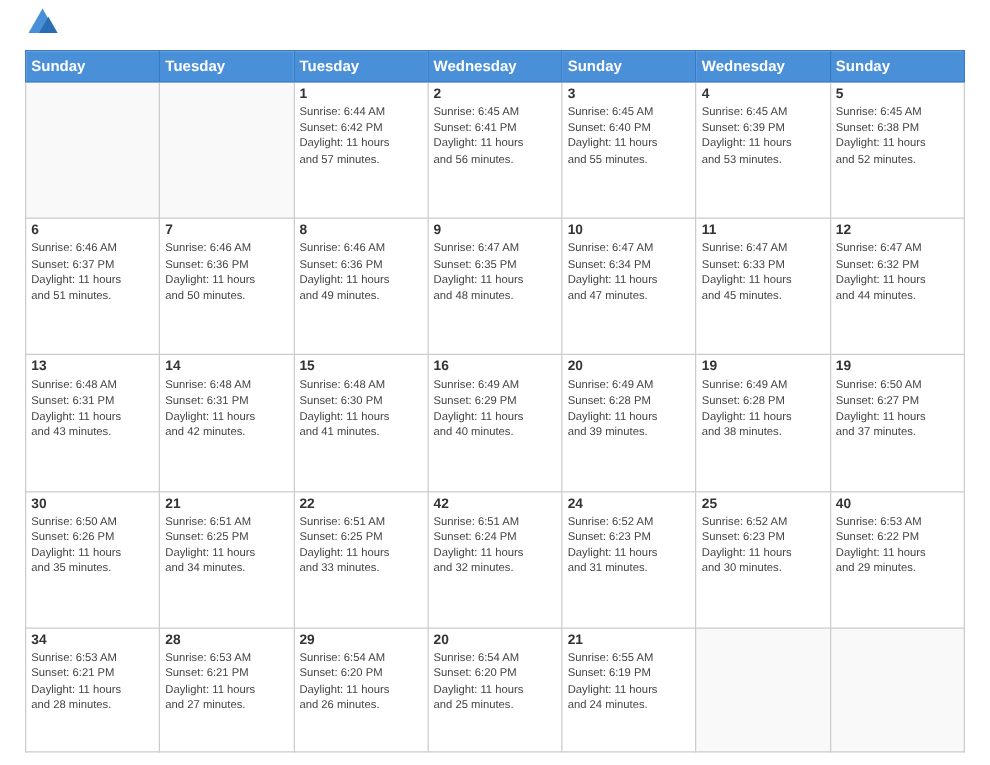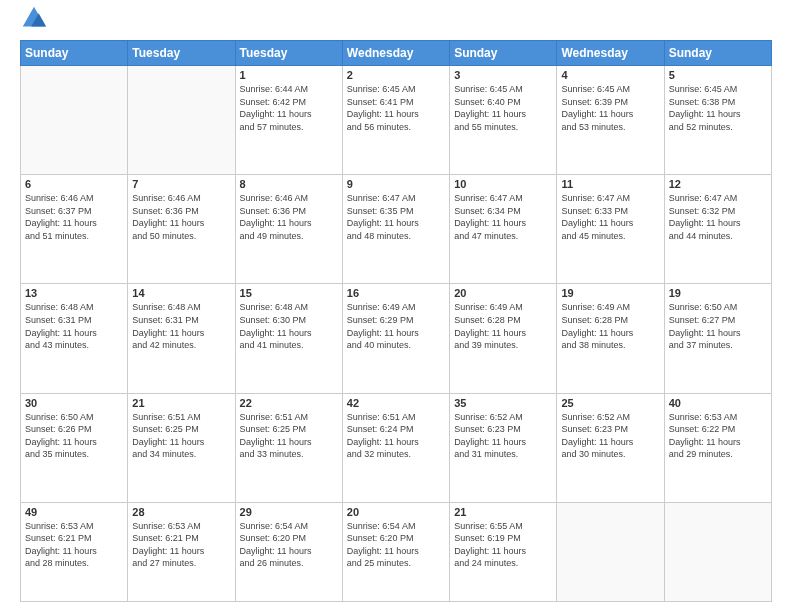--- a/index.html
+++ b/index.html
@@ -296,21 +296,21 @@
 and 33 minutes.</div>
           </td>
           <td>
             <span class="day-num">42</span>
             <div class="day-info" style="white-space: pre-line;">Sunrise: 6:51 AM
 Sunset: 6:24 PM
 Daylight: 11 hours
 and 32 minutes.</div>
           </td>
           <td>
-            <span class="day-num">35</span>
+            <span class="day-num">24</span>
             <div class="day-info" style="white-space: pre-line;">Sunrise: 6:52 AM
 Sunset: 6:23 PM
 Daylight: 11 hours
 and 31 minutes.</div>
           </td>
           <td>
             <span class="day-num">25</span>
             <div class="day-info" style="white-space: pre-line;">Sunrise: 6:52 AM
 Sunset: 6:23 PM
 Daylight: 11 hours
@@ -319,21 +319,21 @@
           <td>
             <span class="day-num">40</span>
             <div class="day-info" style="white-space: pre-line;">Sunrise: 6:53 AM
 Sunset: 6:22 PM
 Daylight: 11 hours
 and 29 minutes.</div>
           </td>
         </tr>
         <tr>
           <td>
-            <span class="day-num">49</span>
+            <span class="day-num">34</span>
             <div class="day-info" style="white-space: pre-line;">Sunrise: 6:53 AM
 Sunset: 6:21 PM
 Daylight: 11 hours
 and 28 minutes.</div>
           </td>
           <td>
             <span class="day-num">28</span>
             <div class="day-info" style="white-space: pre-line;">Sunrise: 6:53 AM
 Sunset: 6:21 PM
 Daylight: 11 hours

